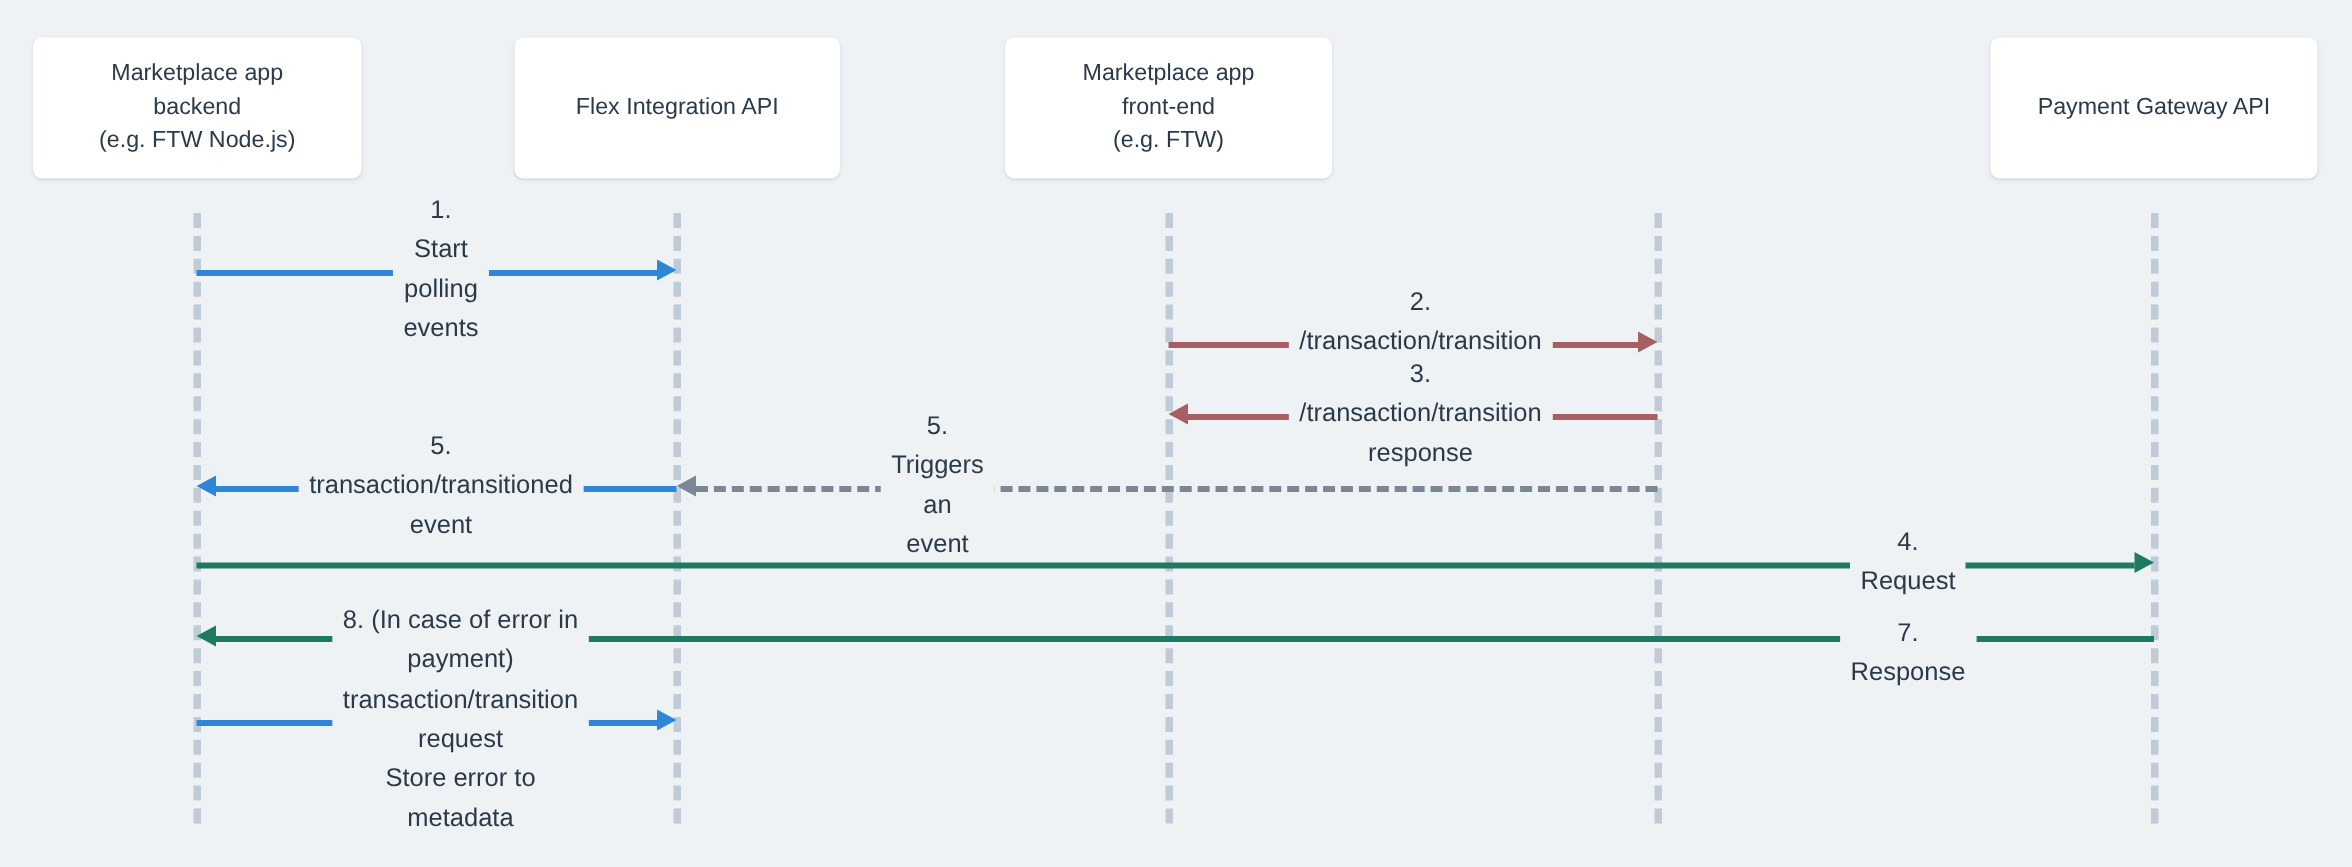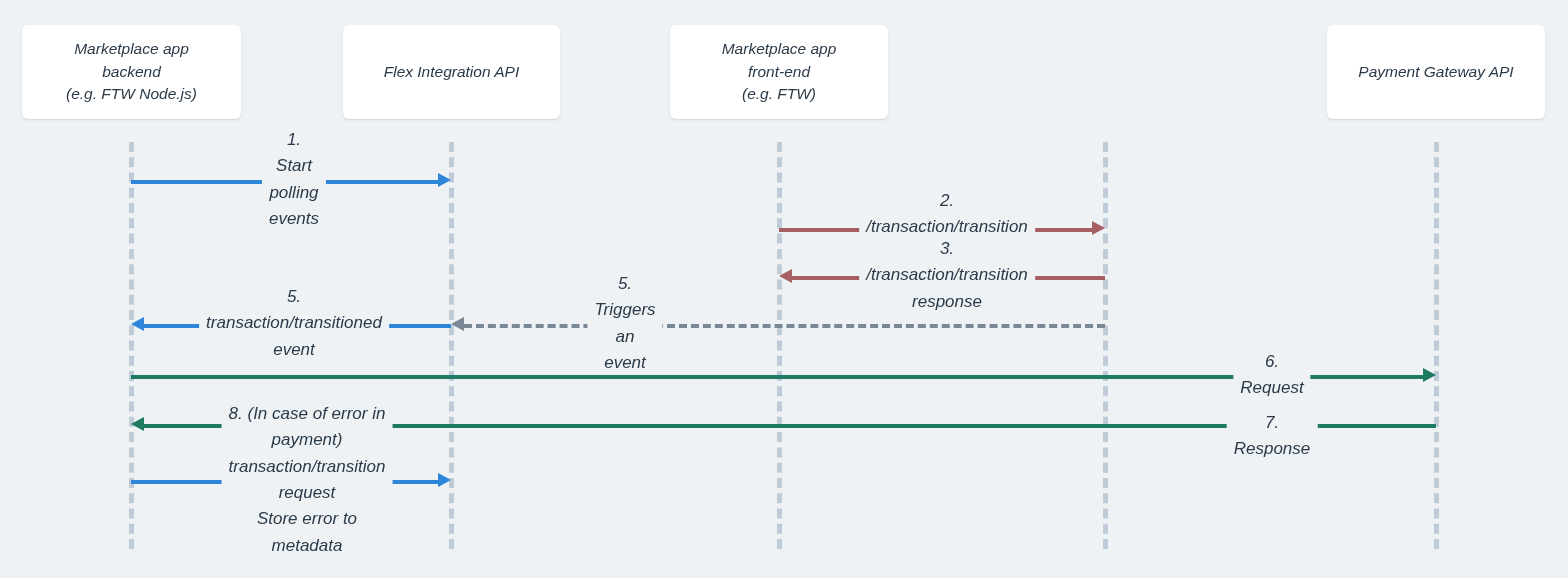--- a/index.html
+++ b/index.html
@@ -10,21 +10,20 @@
     width: 1568px;
     height: 578px;
     background: #eef2f5;
     font-family: "Liberation Sans", sans-serif;
     overflow: hidden;
   }
   #diagram {
     position: relative;
     width: 1568px;
     height: 578px;
-    font-style: italic;
   }
 
   
   .participant {
     position: absolute;
     background: #ffffff;
     border-radius: 6px;
     box-shadow: 0 1px 3px rgba(40,60,80,0.10), 0 1px 1px rgba(40,60,80,0.06);
     display: flex;
     align-items: center;
@@ -143,21 +142,21 @@
       <div class="caption" style="left: 625px; top: 0px;">5. Triggers an event</div>
     </div>
     <div class="msg" style="left: 0px; top: 324px;">
       <div class="line" style="border-top-color: rgb(46, 134, 217); left: 144px; width: 307px;"></div>
       <div class="head left" style="left: 131px; border-right-color: rgb(46, 134, 217);"></div>
       <div class="caption" style="left: 294px; top: 0px;">5. transaction/transitioned event</div>
     </div>
     <div class="msg" style="left: 0px; top: 375px;">
       <div class="line" style="border-top-color: rgb(31, 122, 99); left: 131px; width: 1292px;"></div>
       <div class="head right" style="left: 1423px; border-left-color: rgb(31, 122, 99);"></div>
-      <div class="caption" style="left: 1272px; top: 0px;">6. Request</div>
+      <div class="caption" style="left: 1272px; top: 0px;">4. Request</div>
     </div>
     <div class="msg" style="left: 0px; top: 424px;">
       <div class="line" style="border-top-color: rgb(31, 122, 99); left: 144px; width: 1292px;"></div>
       <div class="head left" style="left: 131px; border-right-color: rgb(31, 122, 99);"></div>
       <div class="caption" style="left: 1272px; top: 0px; margin-top: 12px;">7. Response</div>
     </div>
     <div class="msg" style="left: 0px; top: 480px;">
       <div class="line" style="border-top-color: rgb(46, 134, 217); left: 131px; width: 307px;"></div>
       <div class="head right" style="left: 438px; border-left-color: rgb(46, 134, 217);"></div>
       <div class="caption" style="left: 307px; top: 0px;">8. (In case of error in payment)

